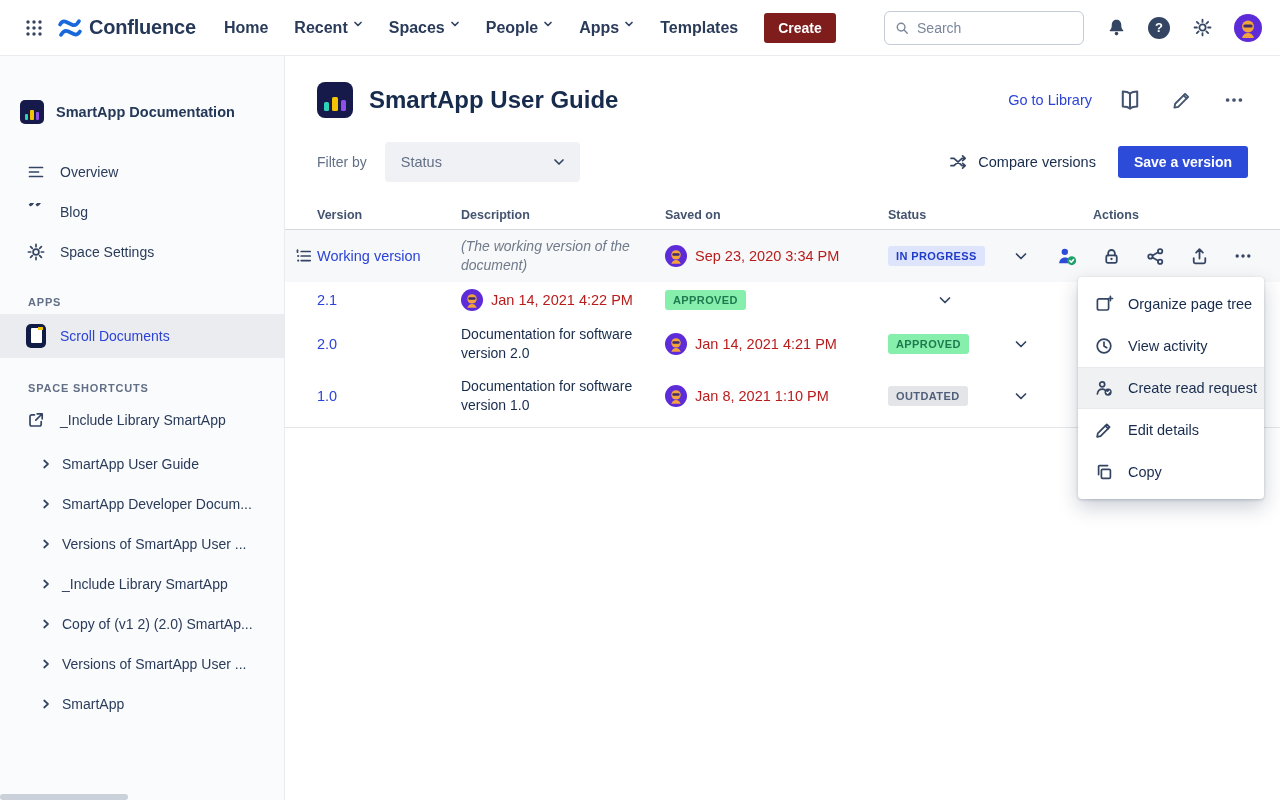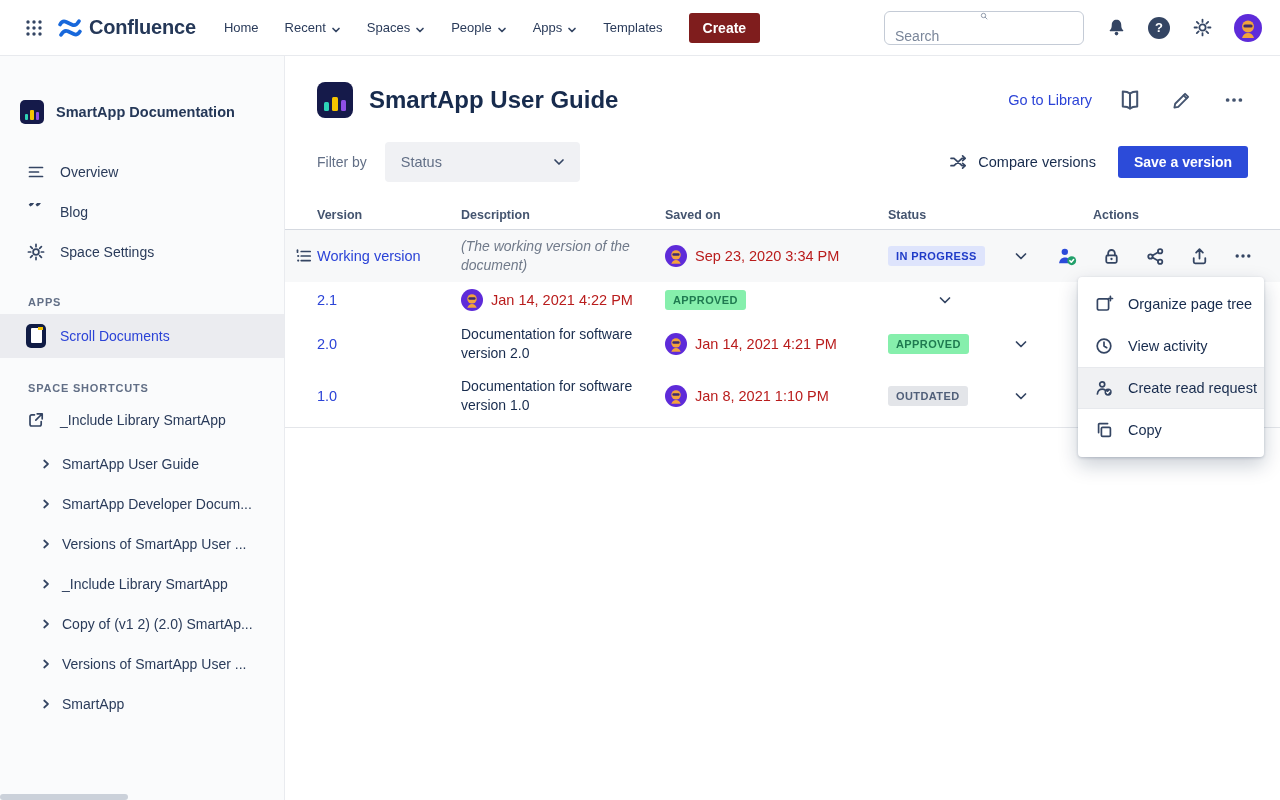--- a/index.html
+++ b/index.html
@@ -8,27 +8,27 @@
   .screen { position:relative; width:1280px; height:800px; background:#fff; }
 
   
   .topnav { position:absolute; top:0; left:0; right:0; height:56px; background:#fff;
             border-bottom:1px solid #E8EAEE; display:flex; align-items:center; padding:0 18px; z-index:30; }
   .nav-left { display:flex; align-items:center; gap:4px; flex:1; }
   .grid-btn { width:32px; height:32px; display:flex; align-items:center; justify-content:center; border-radius:4px; cursor:pointer; }
   .brand { display:flex; align-items:center; gap:7px; margin:0 14px 0 4px; cursor:pointer; }
   .brand-name { font-size:20px; font-weight:700; color:#253858; letter-spacing:-.2px; }
   .nav-items { display:flex; align-items:center; gap:6px; }
-  .nav-item { display:flex; align-items:flex-end; gap:5px; padding:6px 10px; font-size:13px; font-weight:400;
+  .nav-item { display:flex; align-items:flex-start; gap:5px; padding:6px 10px; font-size:16px; font-weight:700;
               color:#2A3B5A; border-radius:4px; cursor:pointer; white-space:nowrap; }
   .btn-primary { background:#7f1d1d; color:#fff; border:none; border-radius:3px; font-family:inherit;
                  font-size:14px; font-weight:600; padding:7px 14px; cursor:pointer; margin-left:12px; }
   .nav-right { display:flex; align-items:center; gap:20px; }
   .searchbox { display:flex; align-items:center; gap:8px; width:200px; height:34px; border:1.5px solid #C4CBD6;
-               border-radius:6px; padding:0 10px; background:#fff;flex-direction:column; }
+               border-radius:6px; padding:0 10px; background:#fff; }
   .searchbox input { border:none; outline:none; font-family:inherit; font-size:14px; color:#172B4D; width:100%; background:transparent; }
   .searchbox input::placeholder { color:#7A869A; }
   .topicon { width:24px; height:24px; display:flex; align-items:center; justify-content:center; cursor:pointer; }
   .help-circle { width:22px; height:22px; border-radius:50%; background:#344563; color:#fff; font-size:13px;
                  font-weight:700; display:flex; align-items:center; justify-content:center; cursor:pointer; }
 
   
   .sidebar { position:absolute; top:56px; left:0; width:285px; height:744px; background:#FAFBFC;
              border-right:1px solid #E9EBEF; padding-top:44px; overflow:hidden; z-index:10; }
   .space-header { display:flex; align-items:center; gap:12px; padding:0 20px; margin-bottom:28px; cursor:pointer; }
@@ -555,20 +555,29 @@
             <path d="M3.4 16c.3-3 2.4-4.8 5-4.8 1 0 2 .3 2.8.9" class="stroke"></path>
             <circle cx="14.1" cy="14.1" r="3.6" fill="#344563"></circle>
             <path d="M12.6 14.1l1.1 1.1 1.9-2.1" fill="none" stroke="#fff" stroke-width="1.3" stroke-linecap="round" stroke-linejoin="round"></path>
           </svg>
         </span>
         <span>Create read request</span>
       </div>
       <div class="menu-item">
         <span class="m-icon">
           <svg width="20" height="20" viewBox="0 0 20 20">
+            <path d="M3.8 13.4l9-9 2.8 2.8-9 9-3.5.7z" class="stroke"></path>
+            <path d="M11.4 5.8l2.8 2.8" class="stroke"></path>
+          </svg>
+        </span>
+        <span>Edit details</span>
+      </div>
+      <div class="menu-item">
+        <span class="m-icon">
+          <svg width="20" height="20" viewBox="0 0 20 20">
             <rect x="7.4" y="7.4" width="9" height="9" rx="1.2" class="stroke"></rect>
             <path d="M4.6 12.6V4.4c0-.4.4-.8.8-.8h8.2" class="stroke"></path>
           </svg>
         </span>
         <span>Copy</span>
       </div>
     </div>
 
   </main>
 </div>

